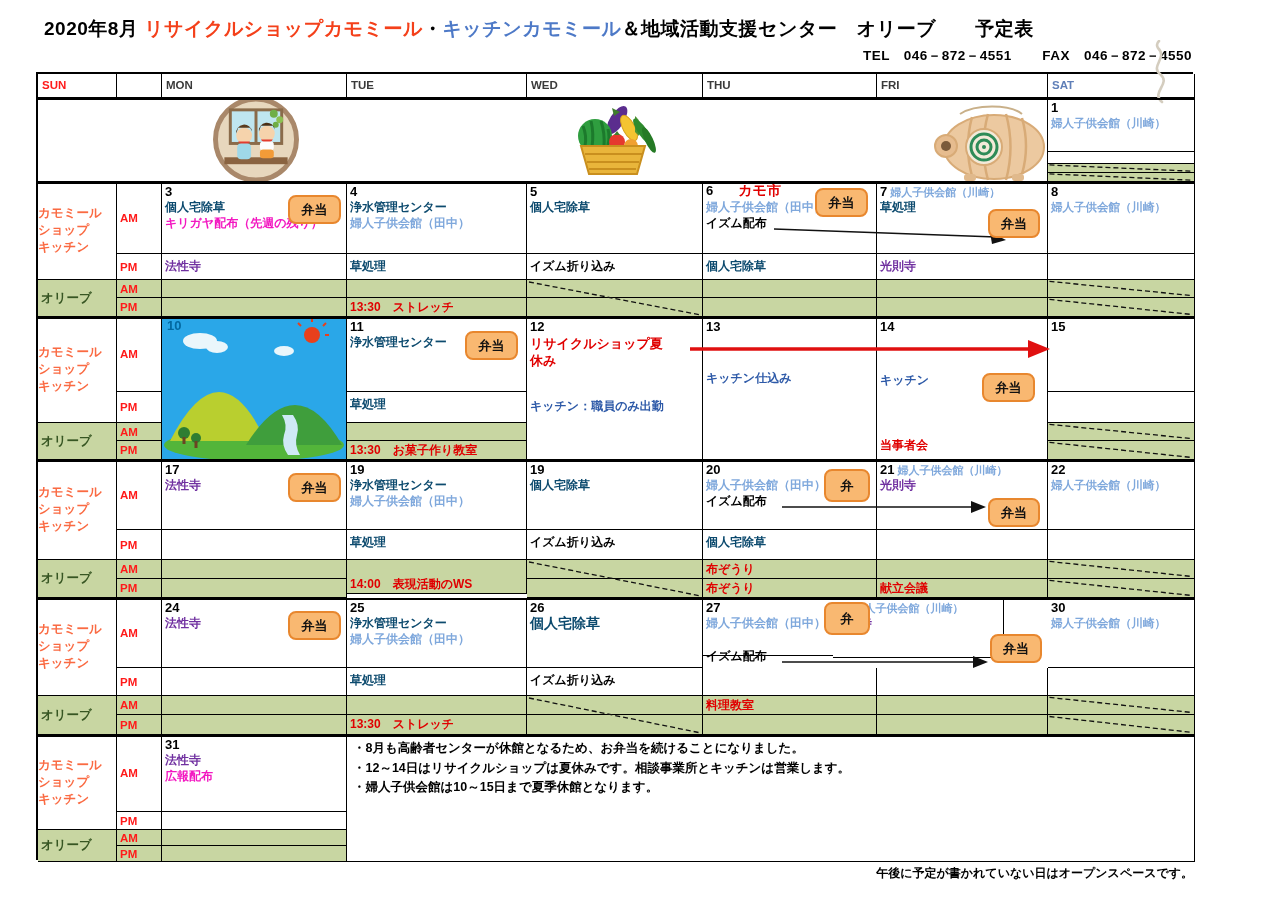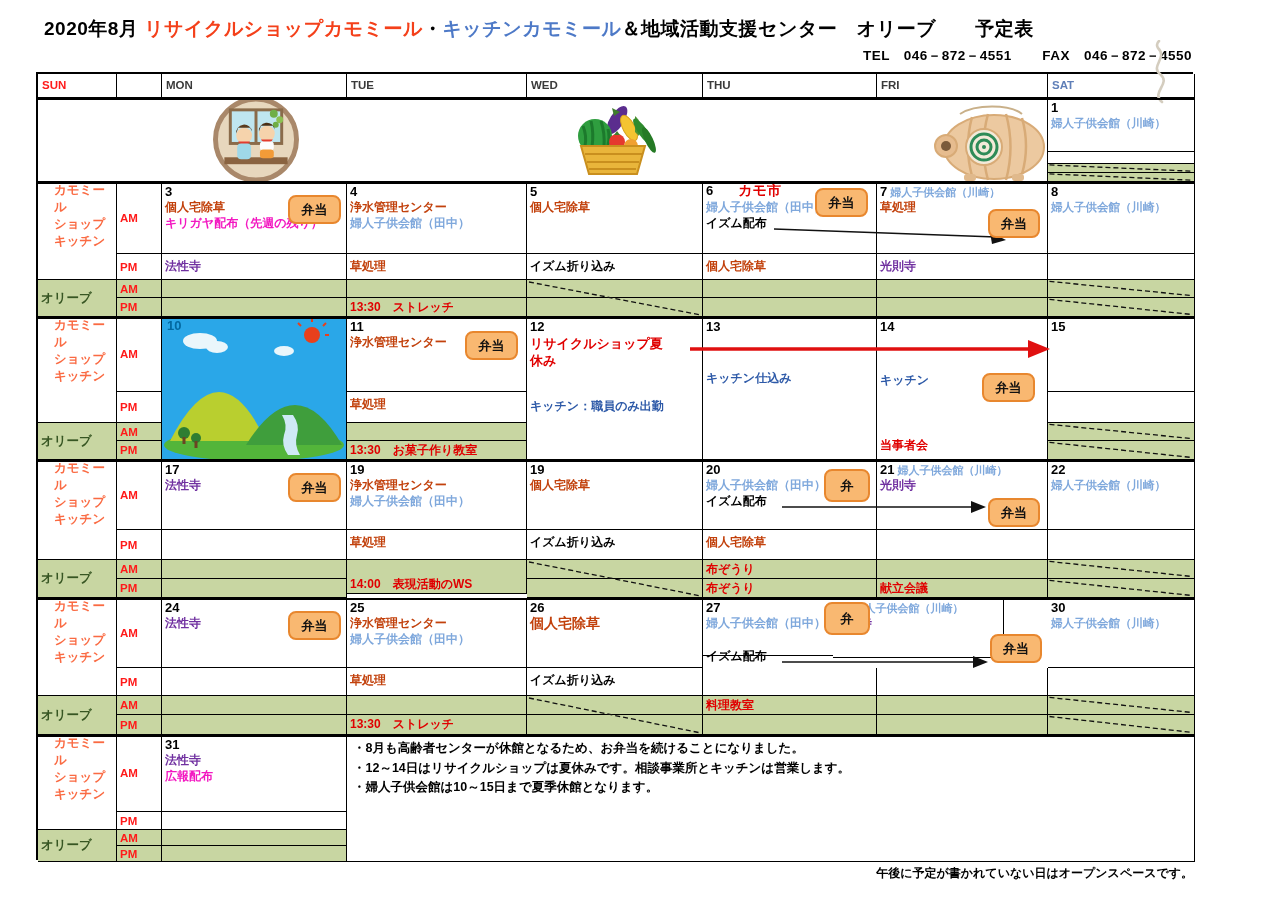--- a/index.html
+++ b/index.html
@@ -19,35 +19,35 @@
   
   .cal { left:36px; top:72px; width:1157px; height:788px; border:2px solid #000; background:#fff; }
   .c { position:absolute; border-right:1px solid #000; border-bottom:1px solid #000; background:#fff; }
   .g { background:#c8d6a2; }
   .wl { position:absolute; left:0; width:1157px; height:2px; background:#000; z-index:3; }
   
   .hd { font-size:11.5px; font-weight:bold; color:#3a3a3a; padding:5px 4px; }
   .hd-sun { color:#ff1a1a; }
   .hd-sat { color:#5f7fb8; }
   
-  .kamo { display:flex; flex-direction:column; justify-content:flex-start; padding-left:16px;
+  .kamo { display:flex; flex-direction:column; justify-content:center; padding-left:0;
           font-size:12.5px; font-weight:bold; color:#fa6a42; line-height:17px; }
   .olv  { display:flex; align-items:center; padding-left:3px;
           font-size:12.5px; font-weight:bold; color:#375623; }
   .ap   { display:flex; align-items:center; padding-left:3px;
           font-size:11.5px; font-weight:bold; color:#ff1a1a; }
   
   .dnum { font-size:13px; font-weight:bold; color:#000; padding:1px 3px; display:inline-block; }
   .dnum-red { color:#0369a1; }
   .toprow { display:flex; align-items:baseline; }
   .side { font-size:11px; font-weight:bold; color:#7fa8dc; padding-top:3px; }
   .ev { font-size:12px; font-weight:bold; line-height:15.5px; padding:0 3px; }
   .pv { font-size:12px; font-weight:bold; padding:4px 3px 0 3px; }
   .ov { font-size:12px; font-weight:bold; color:#e00000; padding:1px 3px; line-height:16px; }
-  .t-green { color:#c2410c; }
+  .t-green { color:#0c4a6e; }
   .t-lblue { color:#7fa8dc; }
   .t-purple { color:#7030a0; }
   .t-magenta { color:#f317c1; }
   .t-red { color:#e00000; }
   .t-blue { color:#2e5aa8; }
   .t-black { color:#000; }
   .big { font-size:14px; }
   .tag-kamoichi { font-size:14px; font-weight:bold; color:#e00000; margin-left:22px; }
   
   .badge { position:absolute; background:#f9b871; border:2px solid #e8872e; border-radius:8px;

